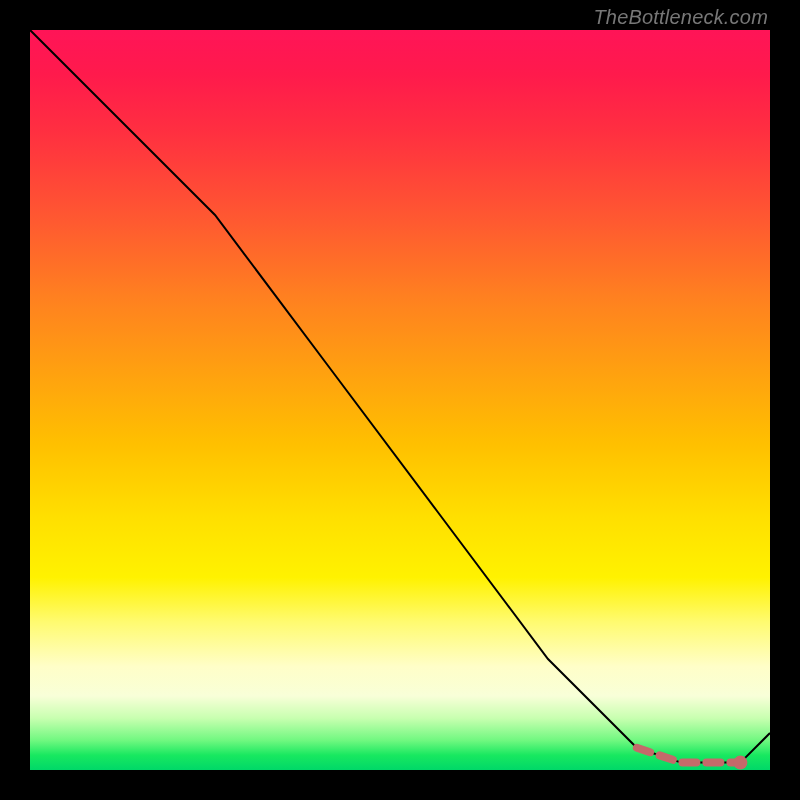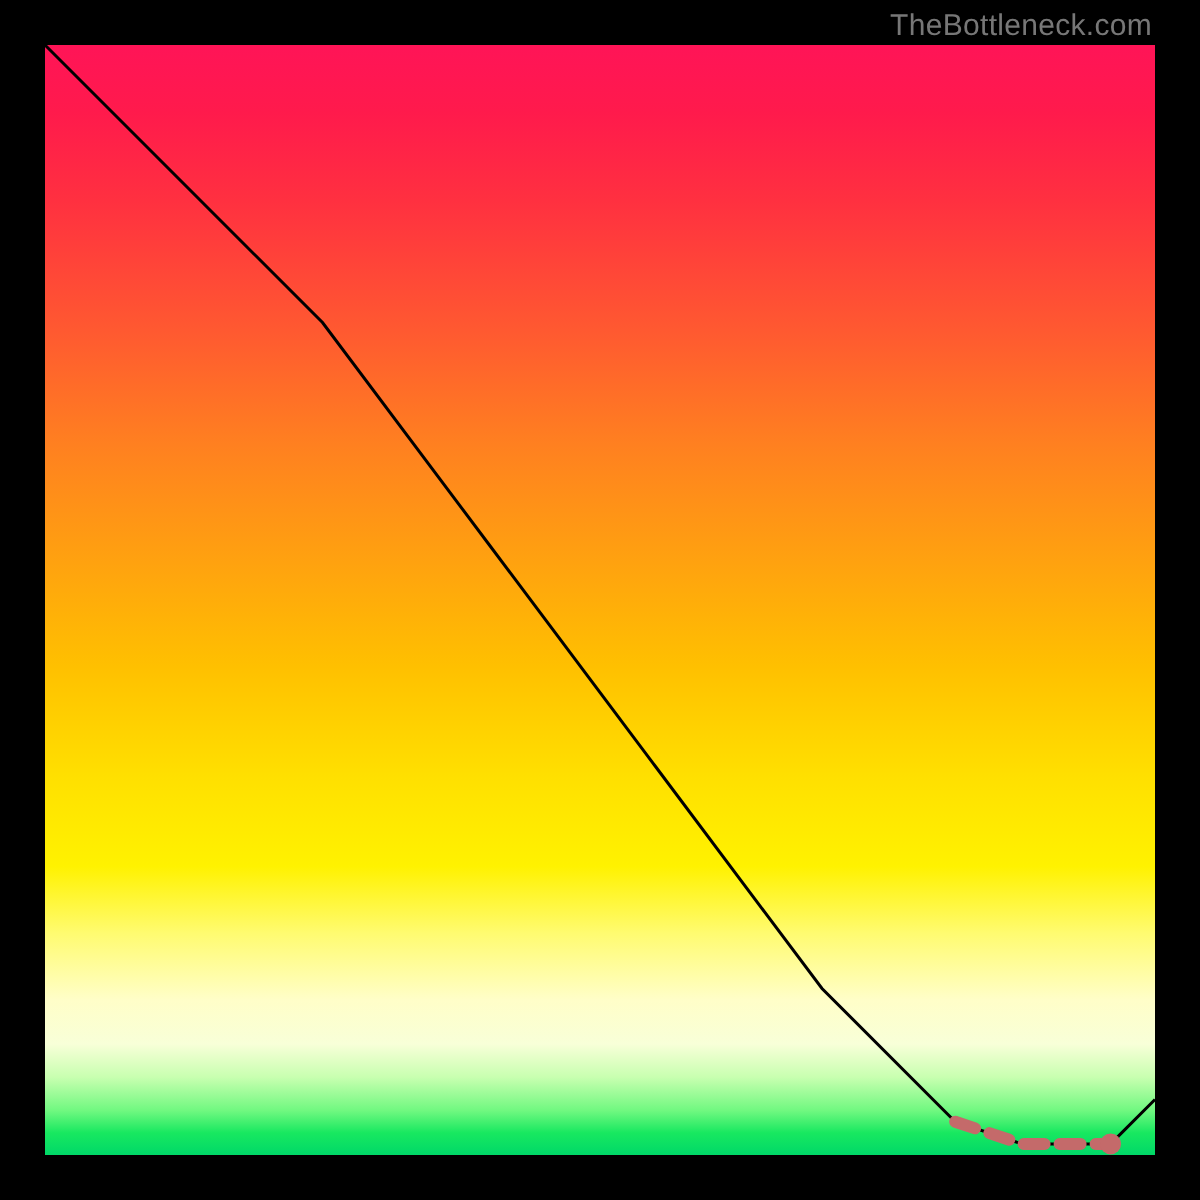--- a/index.html
+++ b/index.html
@@ -47,20 +47,21 @@
     );
   }
   .watermark {
     position: absolute;
     top: 6px;
     right: 32px;
     color: #777;
     font-size: 20px;
     letter-spacing: 0.2px;
     user-select: none;
+    font-style: italic;
   }
   svg.curve {
     position: absolute;
     top: 30px;
     left: 30px;
     width: 740px;
     height: 740px;
     overflow: visible;
   }
 </style>

